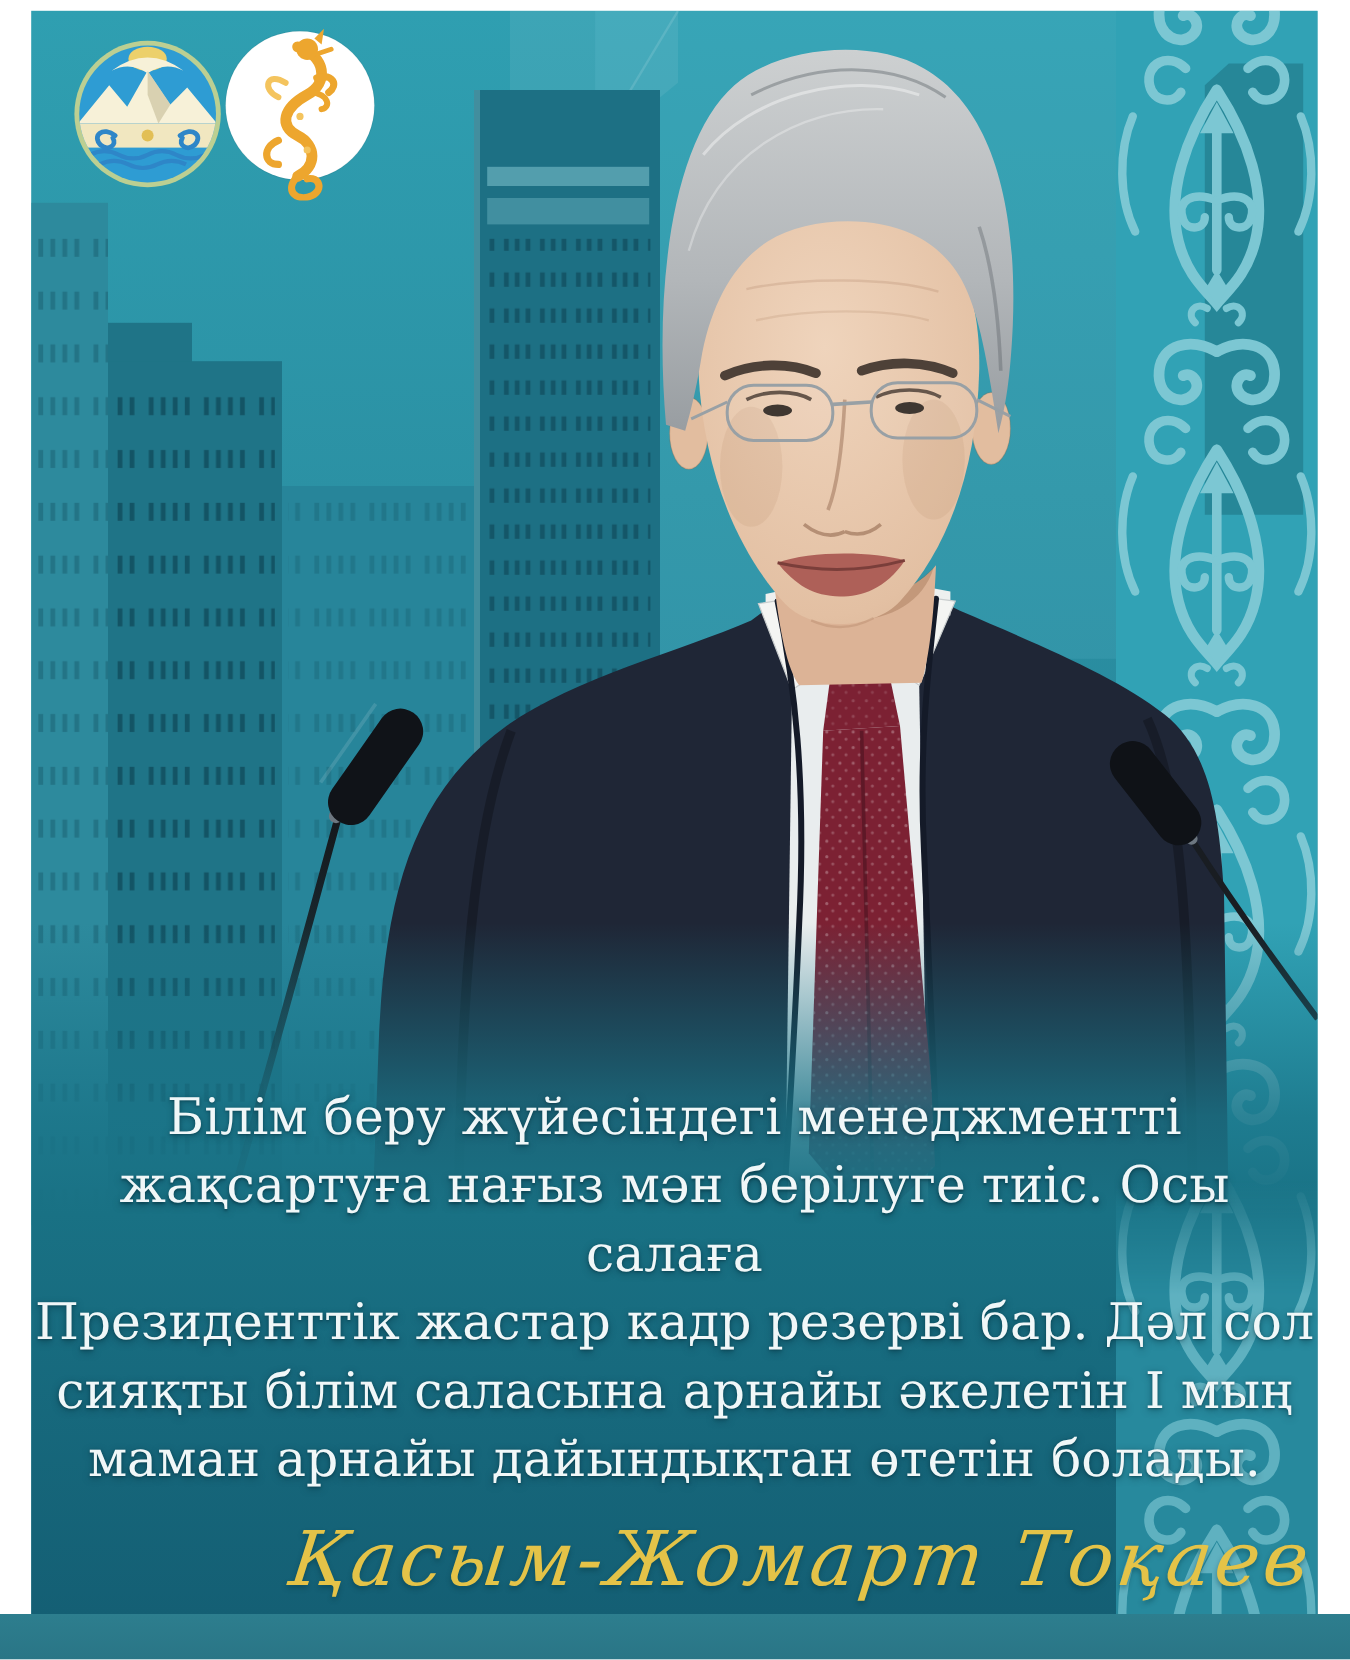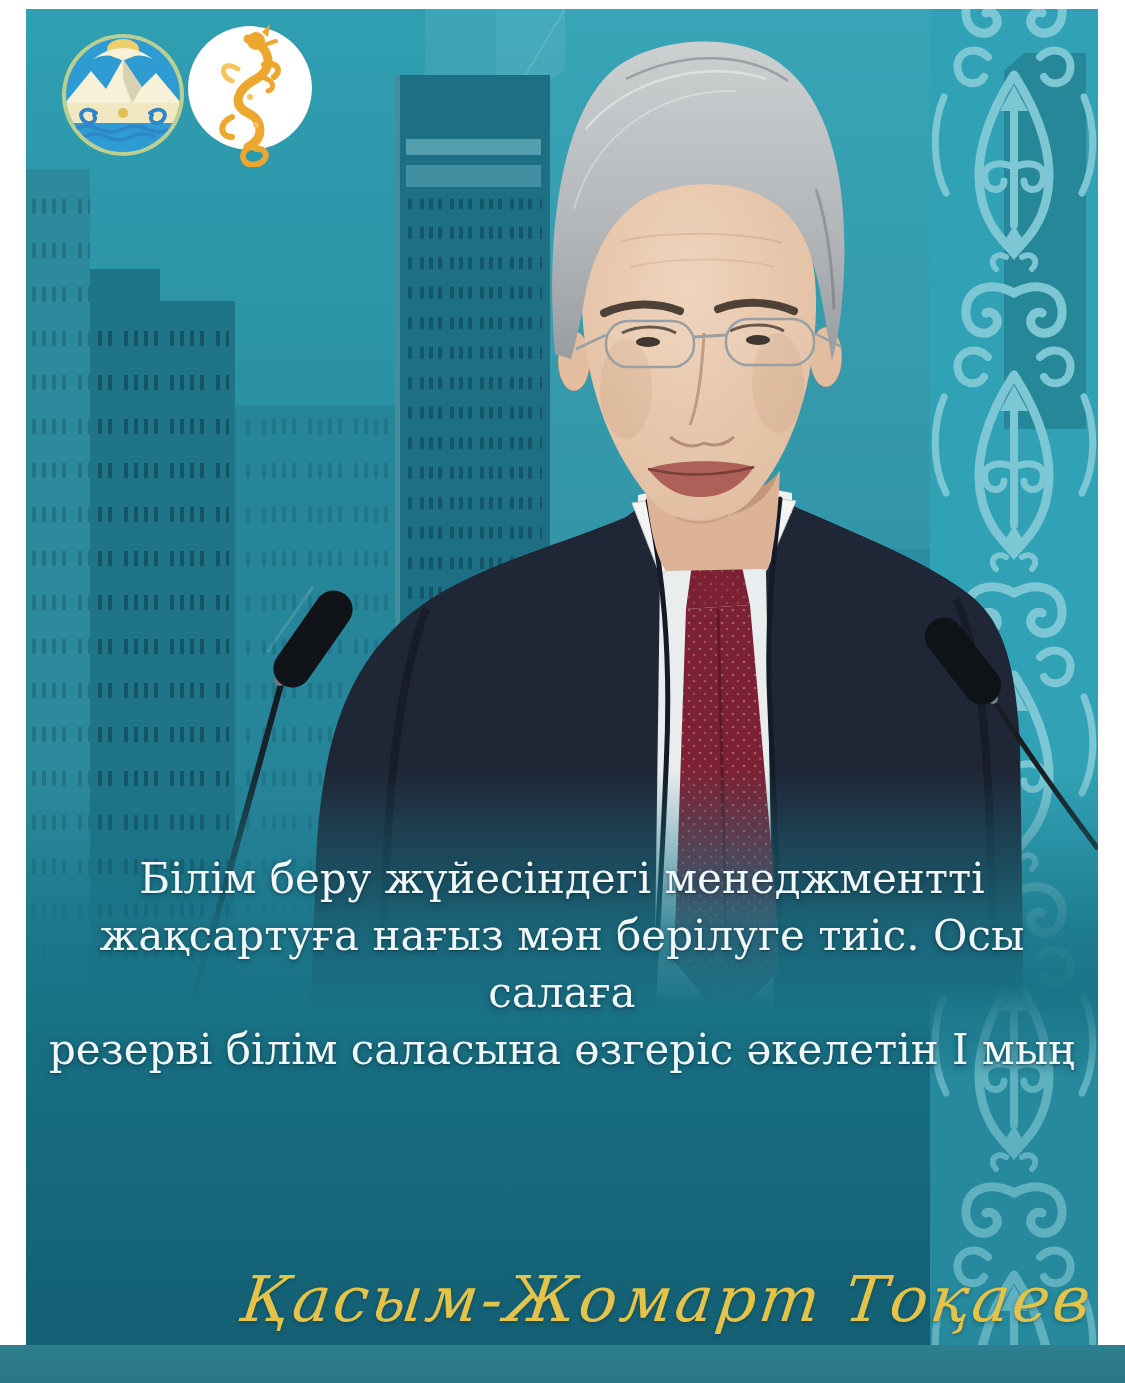--- a/index.html
+++ b/index.html
@@ -8,21 +8,21 @@
     font-family:"DejaVu Serif","Liberation Serif",serif;overflow:hidden;
   }
   .poster-card{
     position:absolute;left:26px;top:9px;width:1072px;height:1336px;
     background:linear-gradient(180deg,#2f9fb1 0%,#2b91a4 30%,#27879b 55%,#1e7a8e 78%,#17687d 100%);
     overflow:hidden;
   }
   .scene{position:absolute;left:0;top:0;width:1072px;height:1336px;}
   .logos{position:absolute;left:8px;top:8px;width:280px;height:150px;}
   .quote-block{
-    position:absolute;left:26px;top:850px;width:1072px;
+    position:absolute;left:26px;top:902px;width:1072px;
     text-align:center;color:#f0f7f8;font-size:42px;line-height:57px;
     text-shadow:0 2px 6px rgba(0,45,60,.5),0 1px 2px rgba(0,30,40,.4);
     z-index:5;
   }
   .quote-block span{display:block;}
   .signature{
     position:absolute;left:26px;top:1258px;width:1072px;
     padding-left:210px;box-sizing:border-box;
     text-align:center;color:#e4c348;font-size:63px;line-height:84px;
     font-style:italic;letter-spacing:3px;transform:skewX(-7deg);
@@ -262,18 +262,20 @@
       <path d="M 228 15 L 236 7 L 234 20 Z" fill="#eda62e"></path>
       <circle cx="216" cy="80" r="3" fill="#f4c45e"></circle>
       <circle cx="222" cy="108" r="3" fill="#f4c45e"></circle>
     </g>
   </svg>
 </div>
 
 <div class="quote-block">
   <span>Білім беру жүйесіндегі менеджментті</span>
   <span>жақсартуға нағыз мән берілуге тиіс. Осы салаға</span>
-  <span>резерві білім саласына өзгеріс әкелетін І мың</span>
+  <span>Президенттік жастар кадр резерві бар. Дәл сол</span>
+  <span>сияқты білім саласына арнайы әкелетін І мың</span>
+  <span>маман арнайы дайындықтан өтетін болады.</span>
 </div>
 
 <div class="signature">Қасым-Жомарт  Тоқаев</div>
 
 <div class="bottom-strip"></div>
 
 </body></html>

